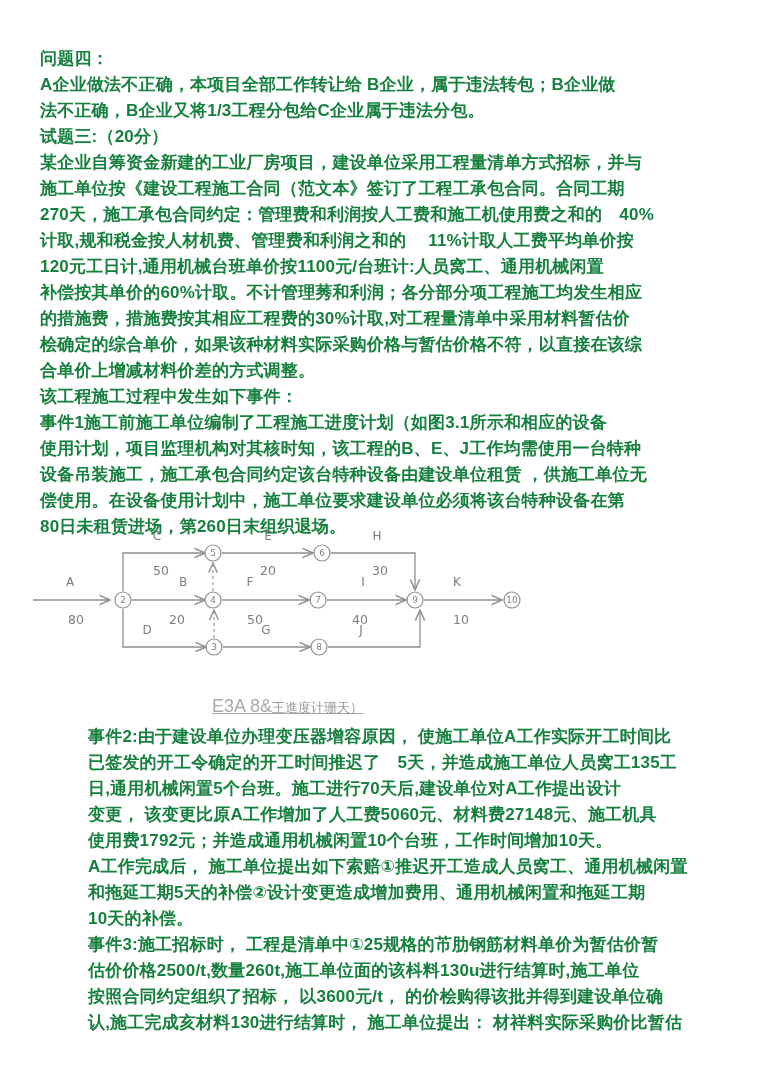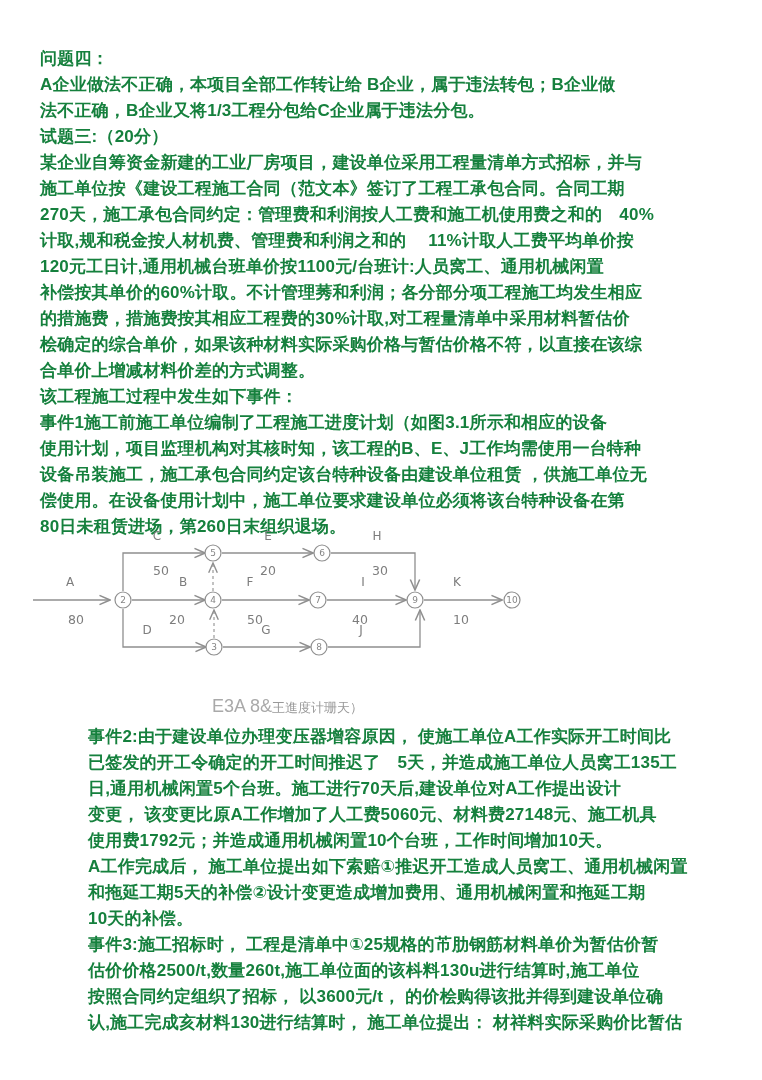--- a/index.html
+++ b/index.html
@@ -25,20 +25,21 @@
   #bottom-text{top:724px;margin-left:48px;}
   .doc-line{height:26px;overflow:visible;}
   #network-figure{
     position:absolute;left:30px;top:520px;width:560px;height:160px;
   }
   #network-figure svg{display:block;}
   .figure-caption{
     position:absolute;left:212px;top:696px;
     color:#a6a6a6;
     white-space:nowrap;
+    text-decoration:underline;
   }
   .caption-large{font-size:18px;color:#a9a9a9;}
   .caption-small{font-size:13px;color:#999999;}
   .net-label{font-size:12px;fill:#7d7d7d;font-family:"DejaVu Sans",sans-serif;}
   .net-dur{font-size:12.5px;fill:#7d7d7d;font-family:"DejaVu Sans",sans-serif;}
   .net-node-num{font-size:9px;fill:#858585;font-family:"DejaVu Sans",sans-serif;}
   .net-line{stroke:#8f8f8f;stroke-width:1.3;fill:none;}
   .net-line-dashed{stroke:#9a9a9a;stroke-width:1.2;fill:none;stroke-dasharray:3 3;}
   .net-node{stroke:#8f8f8f;stroke-width:1.2;fill:#ffffff;}
 </style>

